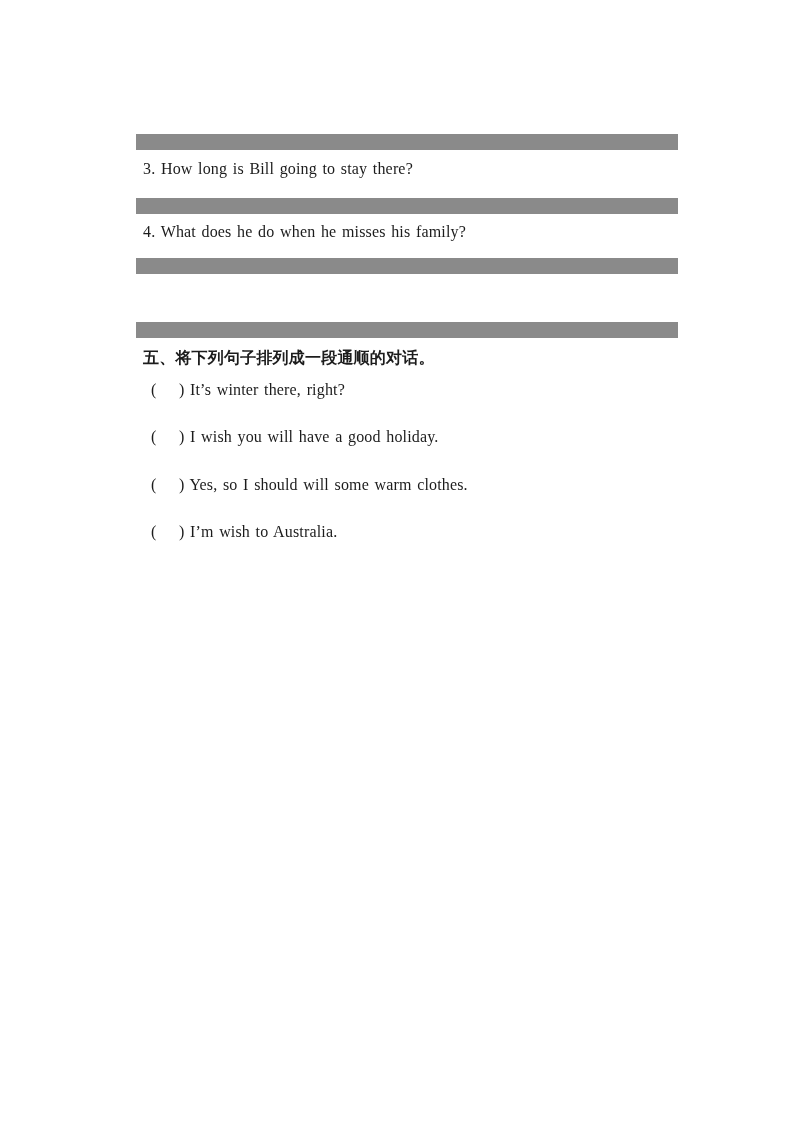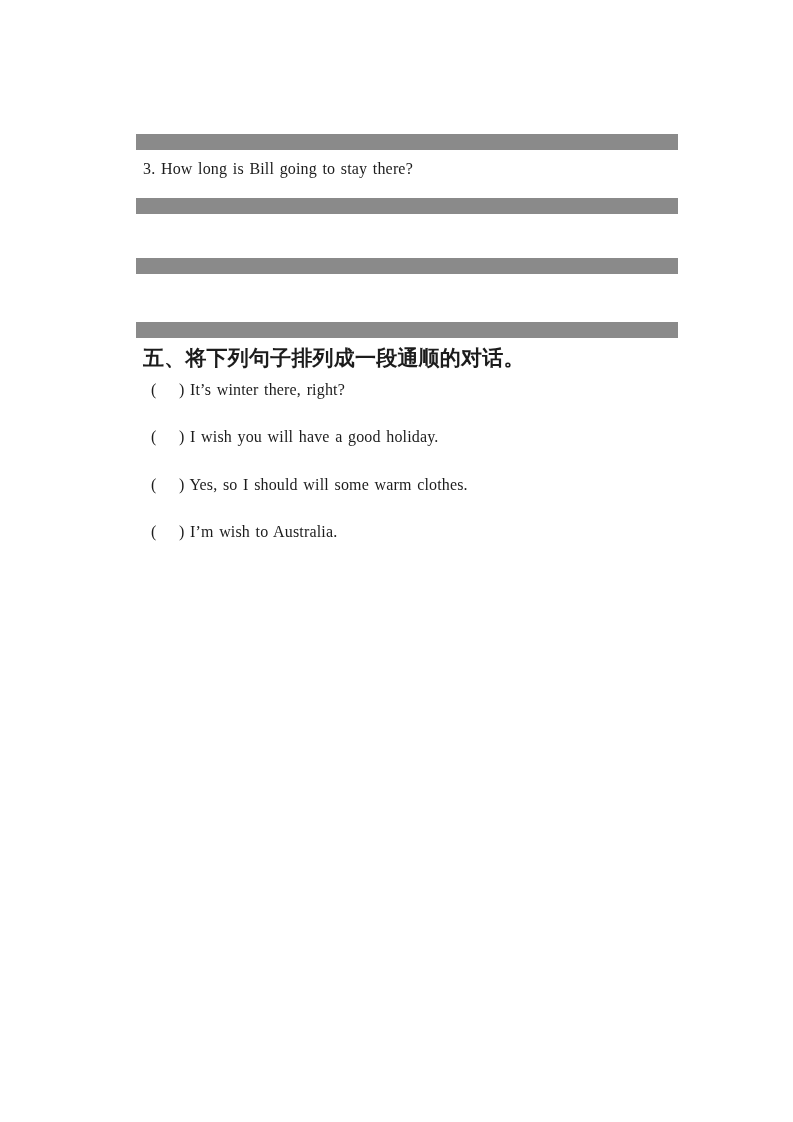--- a/index.html
+++ b/index.html
@@ -38,21 +38,21 @@
     letter-spacing: 0.01em;
     word-spacing: 0.09em;
     white-space: pre-wrap;
   }
   .section-heading {
     position: absolute;
     left: 119px;
     top: 322px;
     width: 560px;
     font-family: "Liberation Sans", "DejaVu Sans", sans-serif;
-    font-size: 21px;
+    font-size: 16px;
     line-height: 23px;
     letter-spacing: 0.2px;
   }
   .ordering-list {
     position: absolute;
     left: 119px;
     top: 342px;
     width: 560px;
   }
   .ordering-item {
@@ -75,20 +75,21 @@
 <body>
 
 <div class="page">
 
   <div class="answer-line line-1"></div>
 
   <p class="question q-1">3. How long is Bill going to stay there?</p>
 
   <div class="answer-line line-2"></div>
 
+  <p class="question q-2">4. What does he do when he misses his family?</p>
 
   <div class="answer-line line-3"></div>
 
 
   <div class="answer-line line-4"></div>
 
   <h2 class="section-heading">五、将下列句子排列成一段通顺的对话。</h2>
 
   <div class="ordering-list">
     <span class="ordering-item">(    ) It’s winter there, right?</span>

